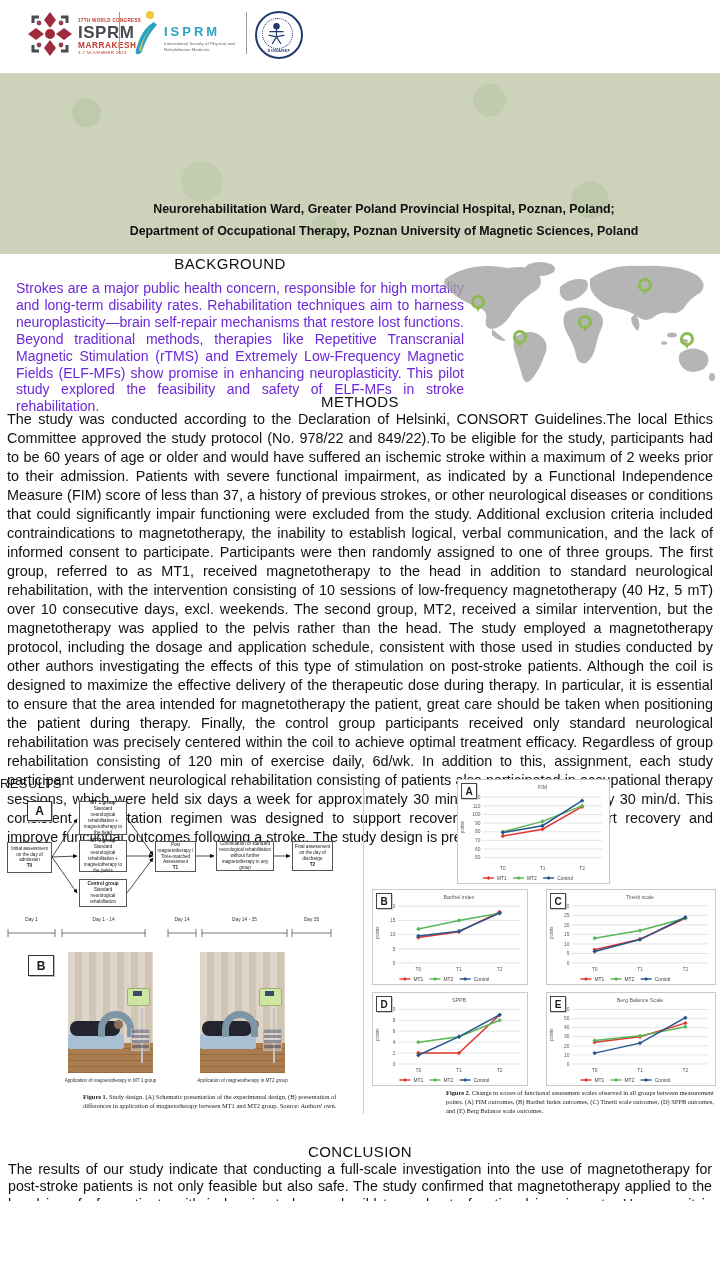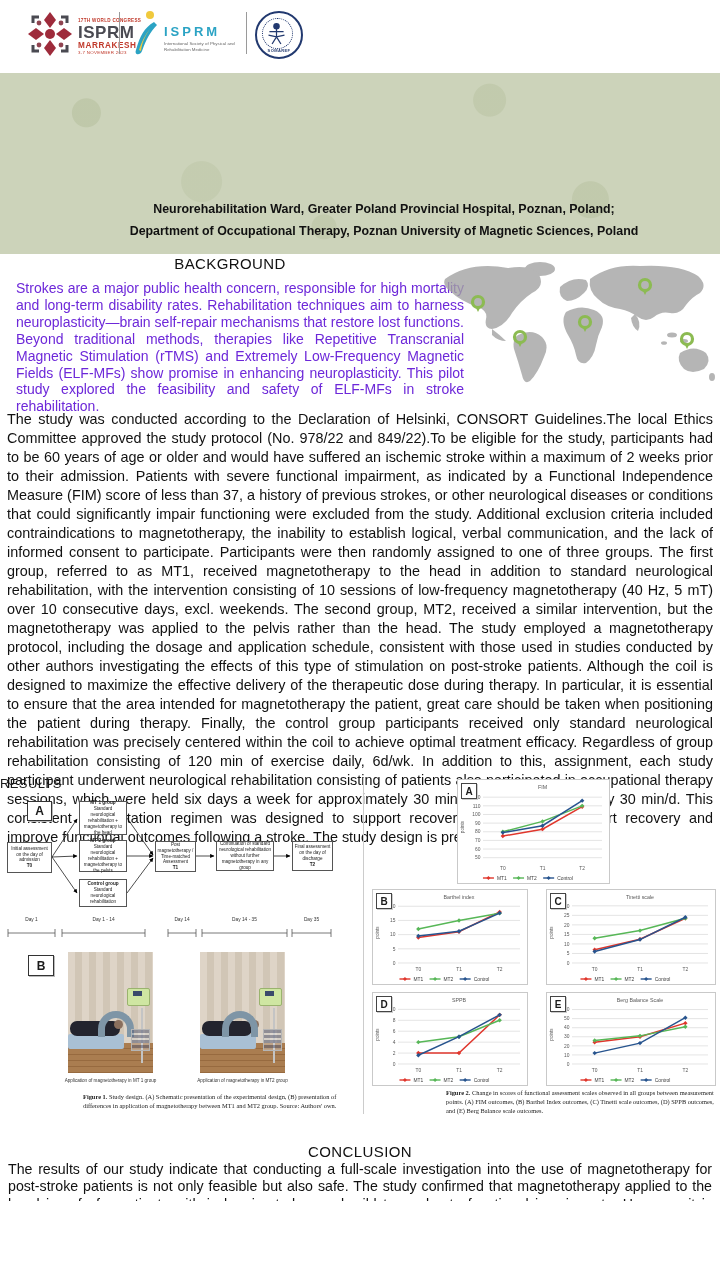--- a/index.html
+++ b/index.html
@@ -209,20 +209,21 @@
             <path d="M-3,4 L0,10 L3,4 Z" fill="#8cbb52"></path>
           </g>
         <g transform="translate(247,82)">
             <circle r="5.5" fill="none" stroke="#8cbb52" stroke-width="3.2"></circle>
             <path d="M-3,4 L0,10 L3,4 Z" fill="#8cbb52"></path>
           </g>
       </g>
     </svg>
   </div>
 
+  <div class="sec-head me-head">METHODS</div>
   <div class="me-text"><span>The study was conducted according to the Declaration of Helsinki, CONSORT Guidelines.The local Ethics Committee approved the study protocol (No. 978/22 and 849/22).To be eligible for the study, participants had to be 60 years of age or older and would have suffered an ischemic stroke within a maximum of 2 weeks prior to their admission. Patients with severe functional impairment, as indicated by a Functional Independence Measure (FIM) score of less than 37, a history of previous strokes, or other neurological diseases or conditions that could significantly impair functioning were excluded from the study. Additional exclusion criteria included contraindications to magnetotherapy, the inability to establish logical, verbal communication, and the lack of informed consent to participate. Participants were then randomly assigned to one of three groups. The first group, referred to as MT1, received magnetotherapy to the head in addition to standard neurological rehabilitation, with the intervention consisting of 10 sessions of low-frequency magnetotherapy (40 Hz, 5 mT) over 10 consecutive days, excl. weekends. The second group, MT2, received a similar intervention, but the magnetotherapy was applied to the pelvis rather than the head. The study employed a magnetotherapy protocol, including the dosage and application schedule, consistent with those used in studies conducted by other authors investigating the effects of this type of stimulation on post-stroke patients. Although the coil is designed to maximize the effective delivery of the therapeutic dose during therapy. In particular, it is essential to ensure that the area intended for magnetotherapy the patient, great care should be taken when positioning the patient during therapy. Finally, the control group participants received only standard neurological rehabilitation was precisely centered within the coil to achieve optimal treatment efficacy. Regardless of group rehabilitation consisting of 120 min of exercise daily, 6d/wk. In addition to this, assignment, each study participant underwent neurological rehabilitation consisting of patients also participated in occupational therapy sessions, which were held six days a week for approximately 30 min week for approximately 30 min/d. This consistent rehabilitation regimen was designed to support recovery andsigned to support recovery and improve functional outcomes following a stroke. The study design is presented in Figure</span> <span class="fig-ref">1</span></div>
 
   <div class="res-head">RESULTS</div>
 
   <div class="flow">
     <div class="panel-box">A</div>
     <svg width="360" height="148" style="position:absolute;left:0;top:0">
       <defs>
         <marker id="arw" markerWidth="7" markerHeight="7" refX="5.5" refY="3" orient="auto">
           <path d="M0,0 L6,3 L0,6 Z" fill="#000"></path>

